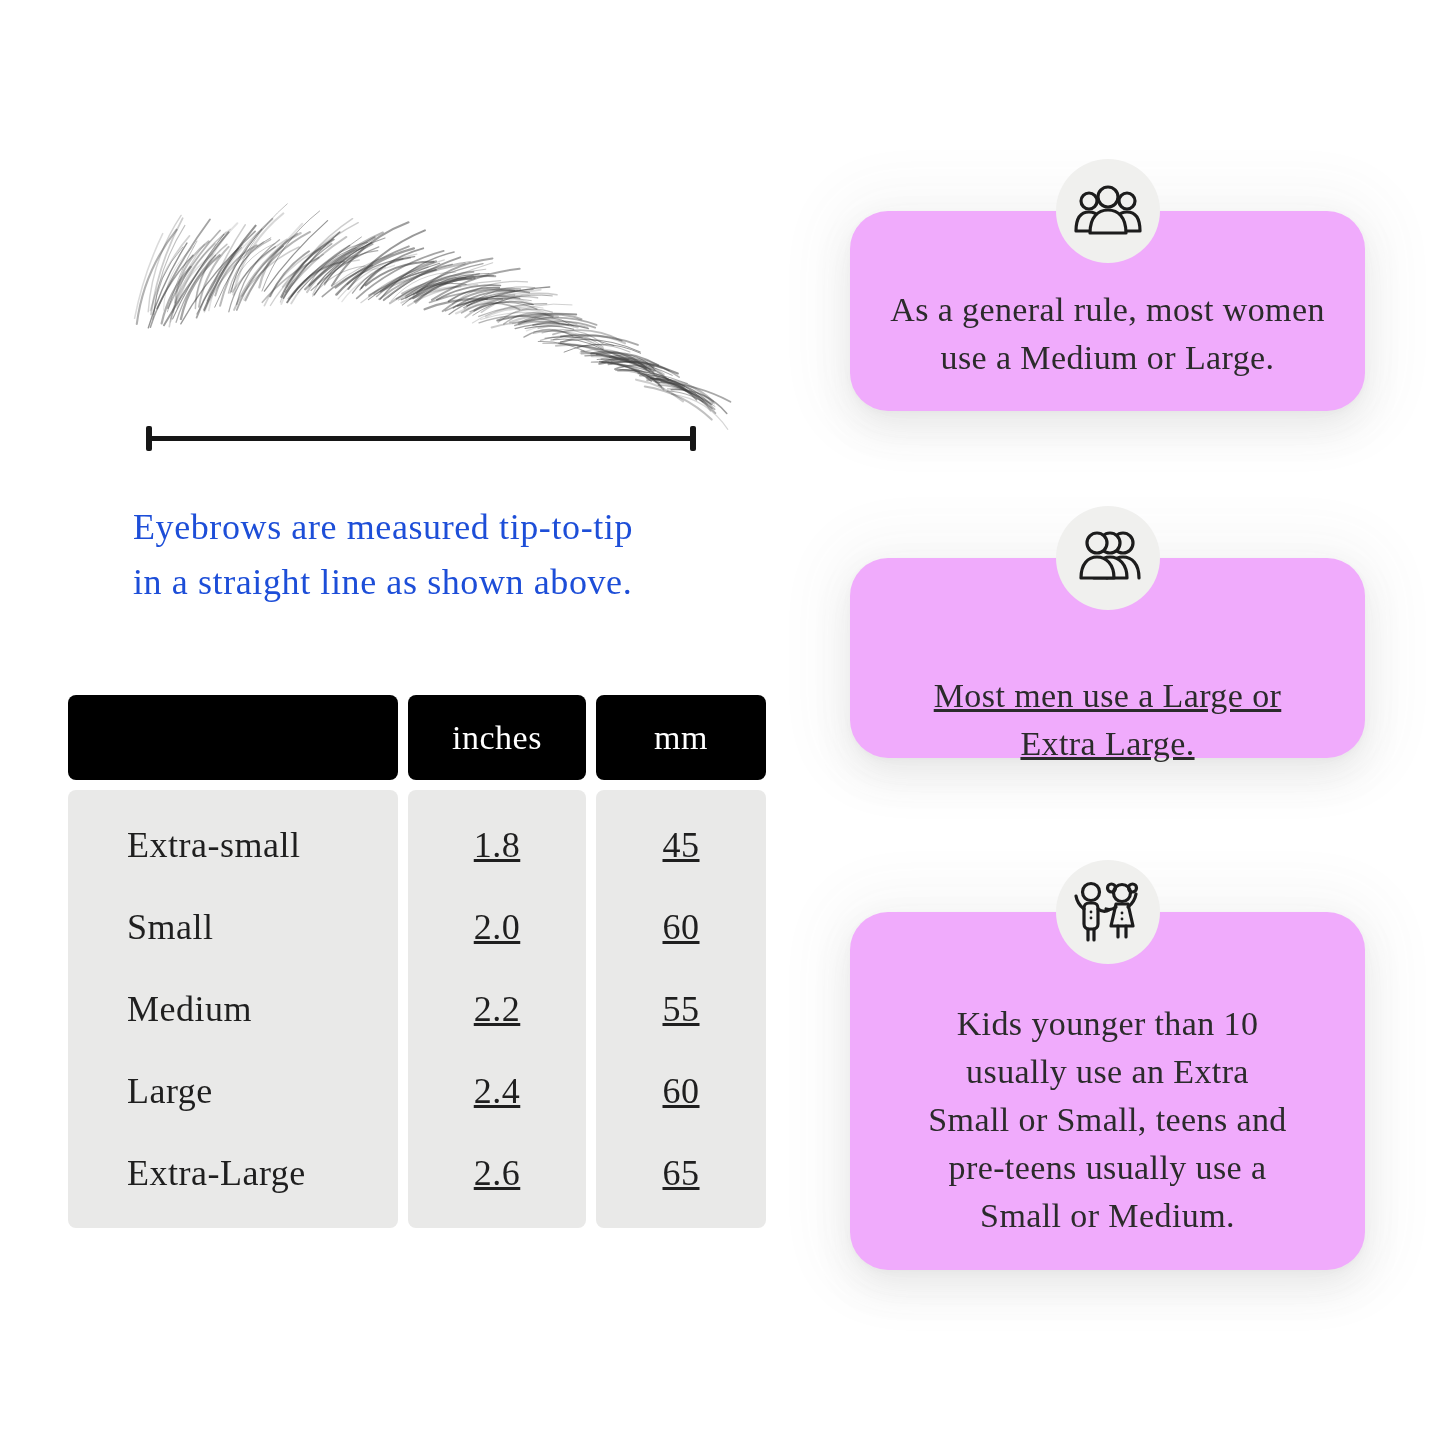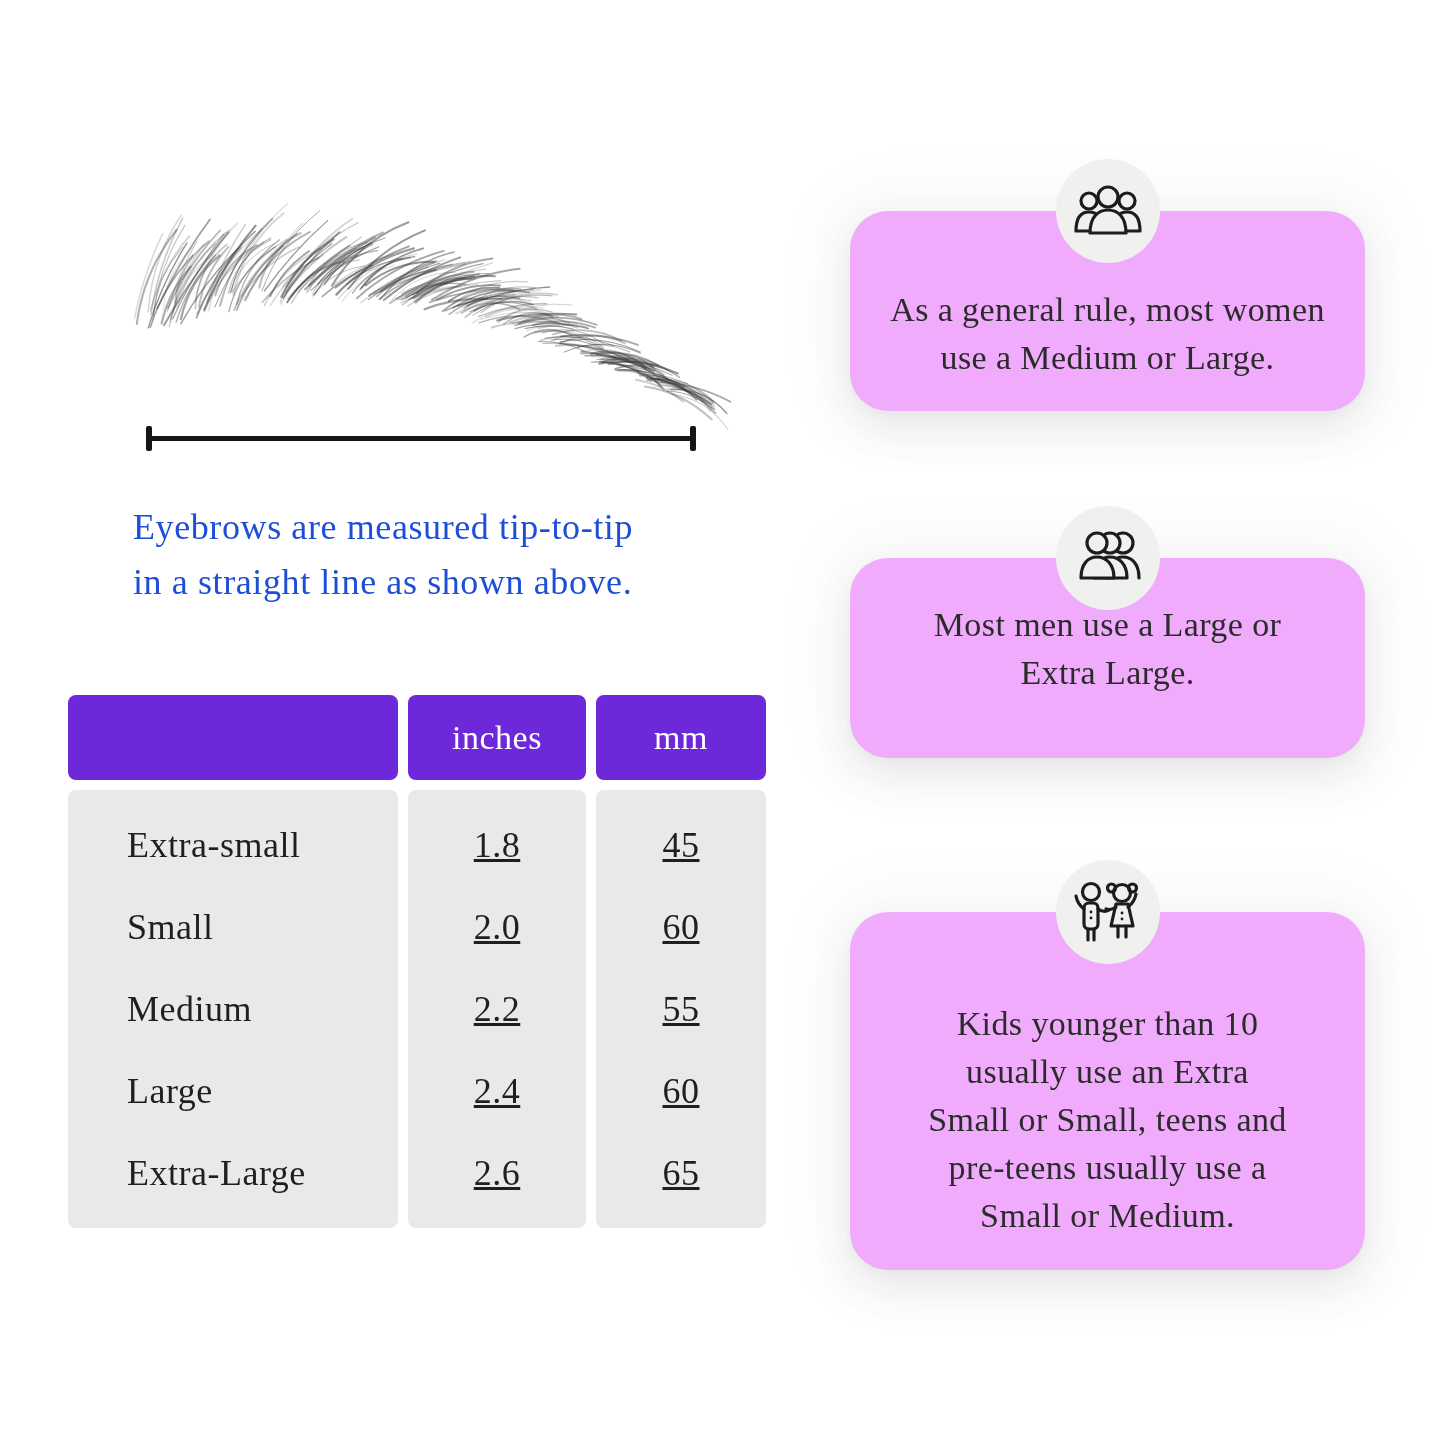--- a/index.html
+++ b/index.html
@@ -42,21 +42,21 @@
 
   
   .table {
     position: absolute; left: 68px; top: 695px;
     width: 698px;
     display: grid;
     grid-template-columns: 330px 178px 170px;
     column-gap: 10px;
   }
   .table .th {
-    height: 85px; background: #6d28d9; border-radius: 8px;
+    height: 85px; background: #000000; border-radius: 8px;
     color: #ffffff; font-size: 34px; letter-spacing: 0.5px;
     display: flex; align-items: center; justify-content: center;
     margin-bottom: 10px;
   }
   .table .tbody {
     height: 438px; background: #e9e9e8; border-radius: 8px;
     box-sizing: border-box; padding: 14px 0;
     display: flex; flex-direction: column; justify-content: center;
   }
   .table .cell {
@@ -90,21 +90,21 @@
         stroke-linecap: round; stroke-linejoin: round; }
   .ic-occlude { fill: #f0f0ee; }
   .ic-dot { fill: #1c1c1c; stroke: none; }
 
   .card-text {
     margin: 0; text-align: center; white-space: pre-line;
     font-size: 34px; line-height: 48px; letter-spacing: 0.4px;
     color: #2b2b2b;
   }
   .card-women .card-text { margin-top: 75px; }
-  .card-men   .card-text { margin-top: 43px; }
+  .card-men   .card-text { margin-top: 114px; text-decoration: underline; }
   .card-kids  .card-text { margin-top: 88px; }
 </style>
 </head>
 <body>
 
 <div class="page">
 
   <svg id="brow" class="brow" viewBox="0 0 595 178">
       <path d="M26.2,73.8 Q29.9,21.3 59.1,-22.6" fill="none" stroke="#3d3d3d" stroke-width="1.42" stroke-opacity="0.23" stroke-linecap="round"></path>
       <path d="M28.5,72.5 Q39.2,30.6 67.5,-2.1" fill="none" stroke="#3d3d3d" stroke-width="1.61" stroke-opacity="0.23" stroke-linecap="round"></path>

